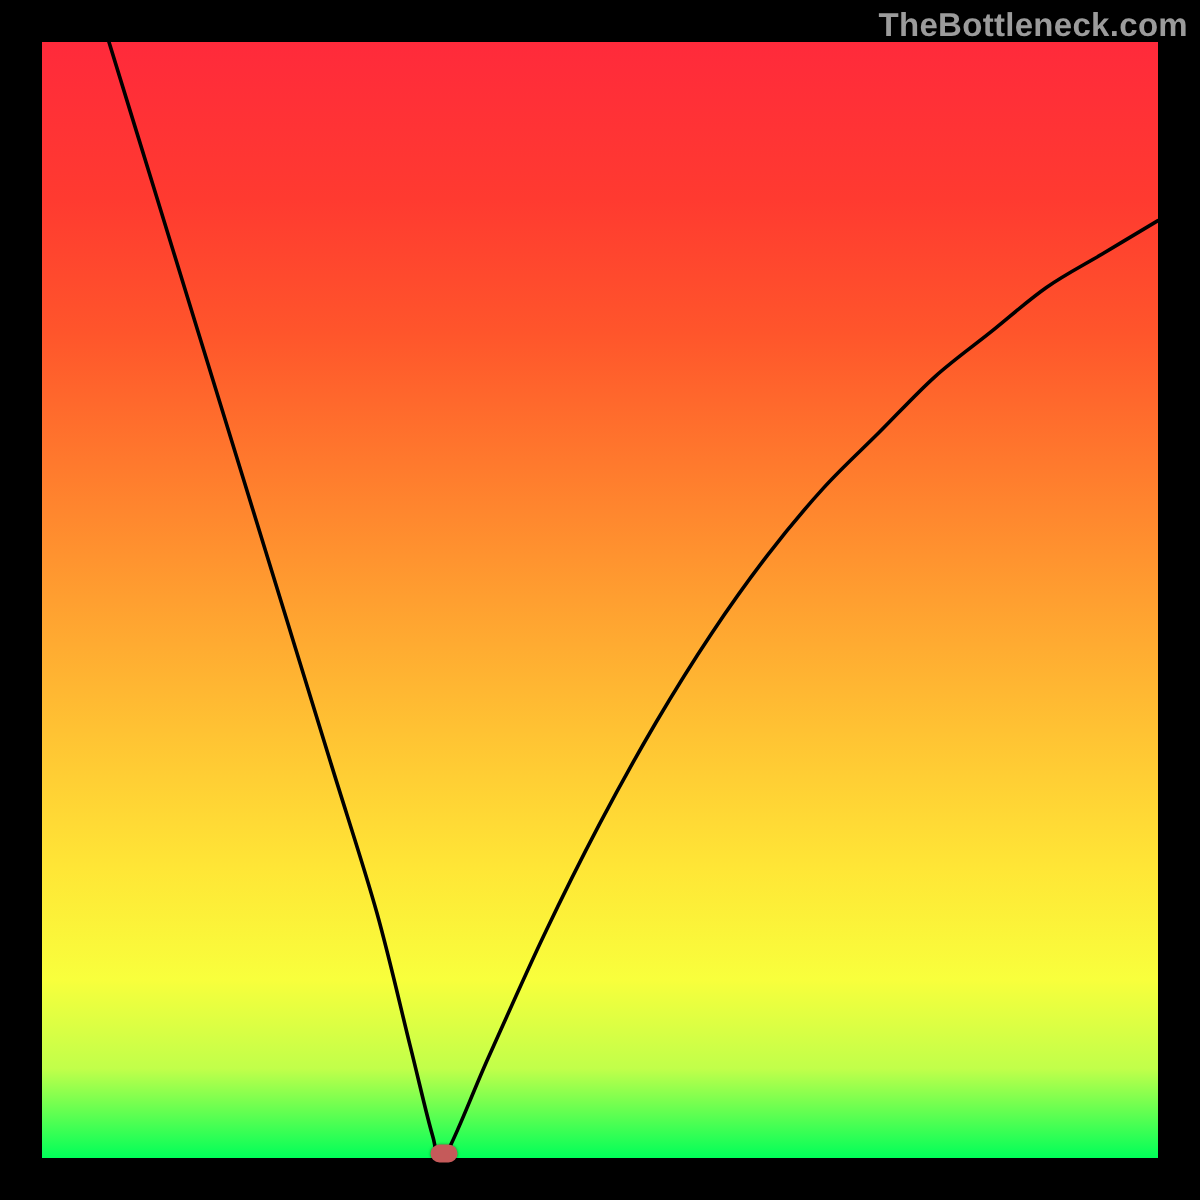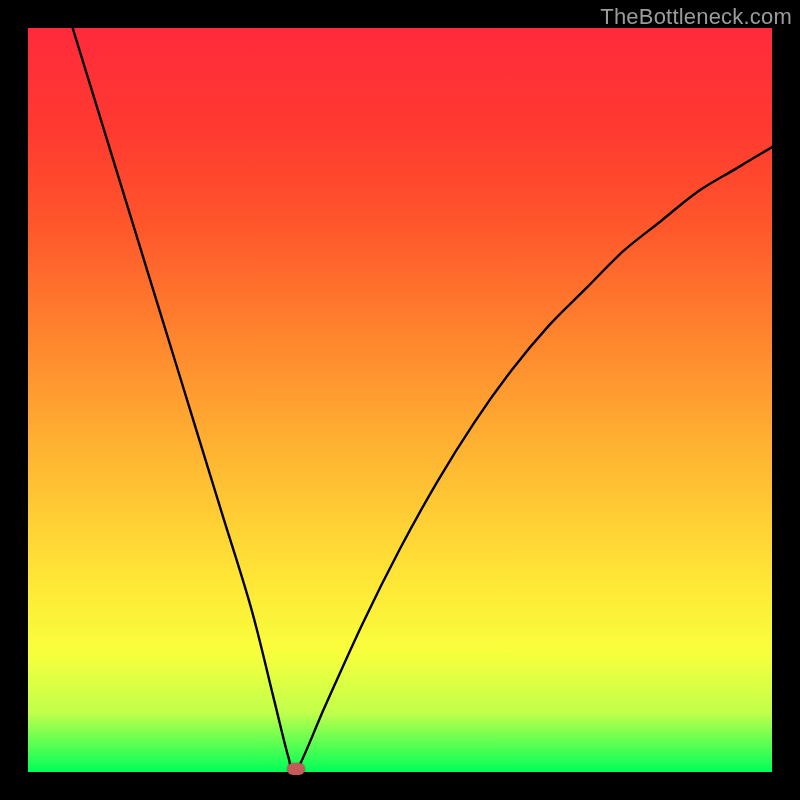--- a/index.html
+++ b/index.html
@@ -32,21 +32,21 @@
       #ff2a3b 100%
     );
   }
 
   .attribution {
     position: absolute;
     right: 8px;
     top: 4px;
     color: #9b9b9b;
     font-size: 22px;
-    font-weight: 400;
+    font-weight: 700;
     letter-spacing: 0.2px;
   }
 
   svg.curve {
     position: absolute;
     inset: 0;
     width: 100%;
     height: 100%;
   }
 

